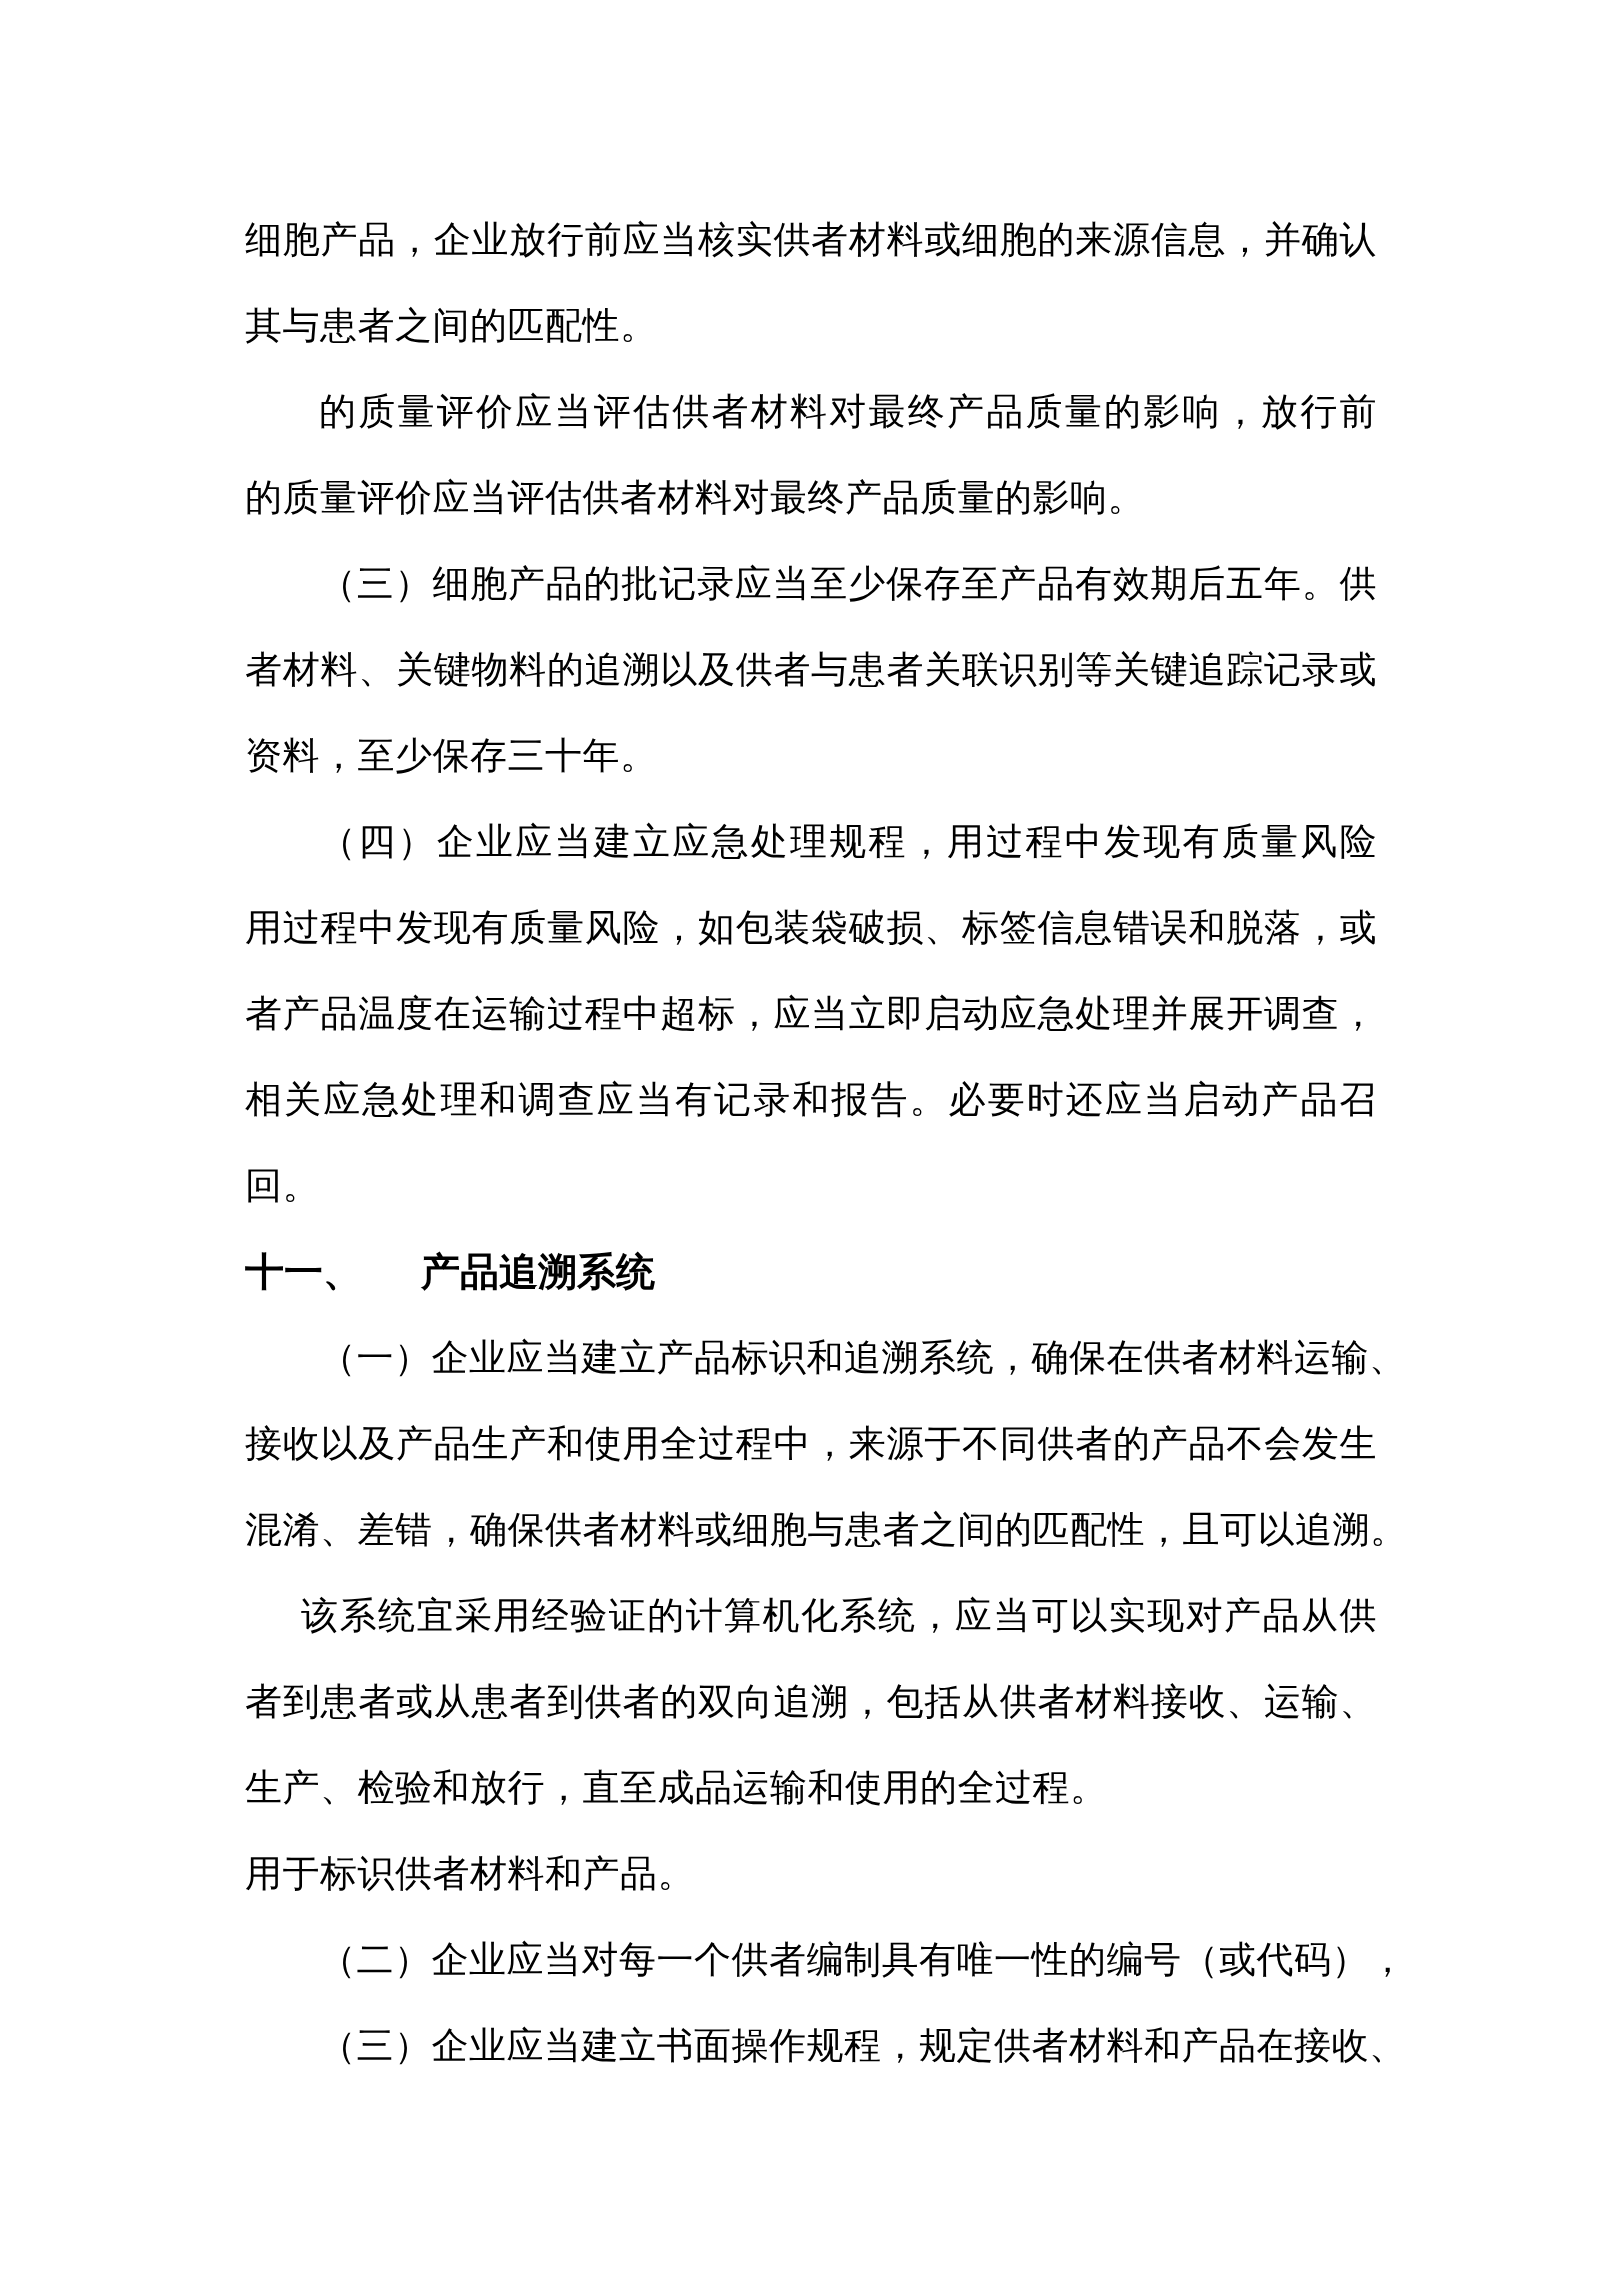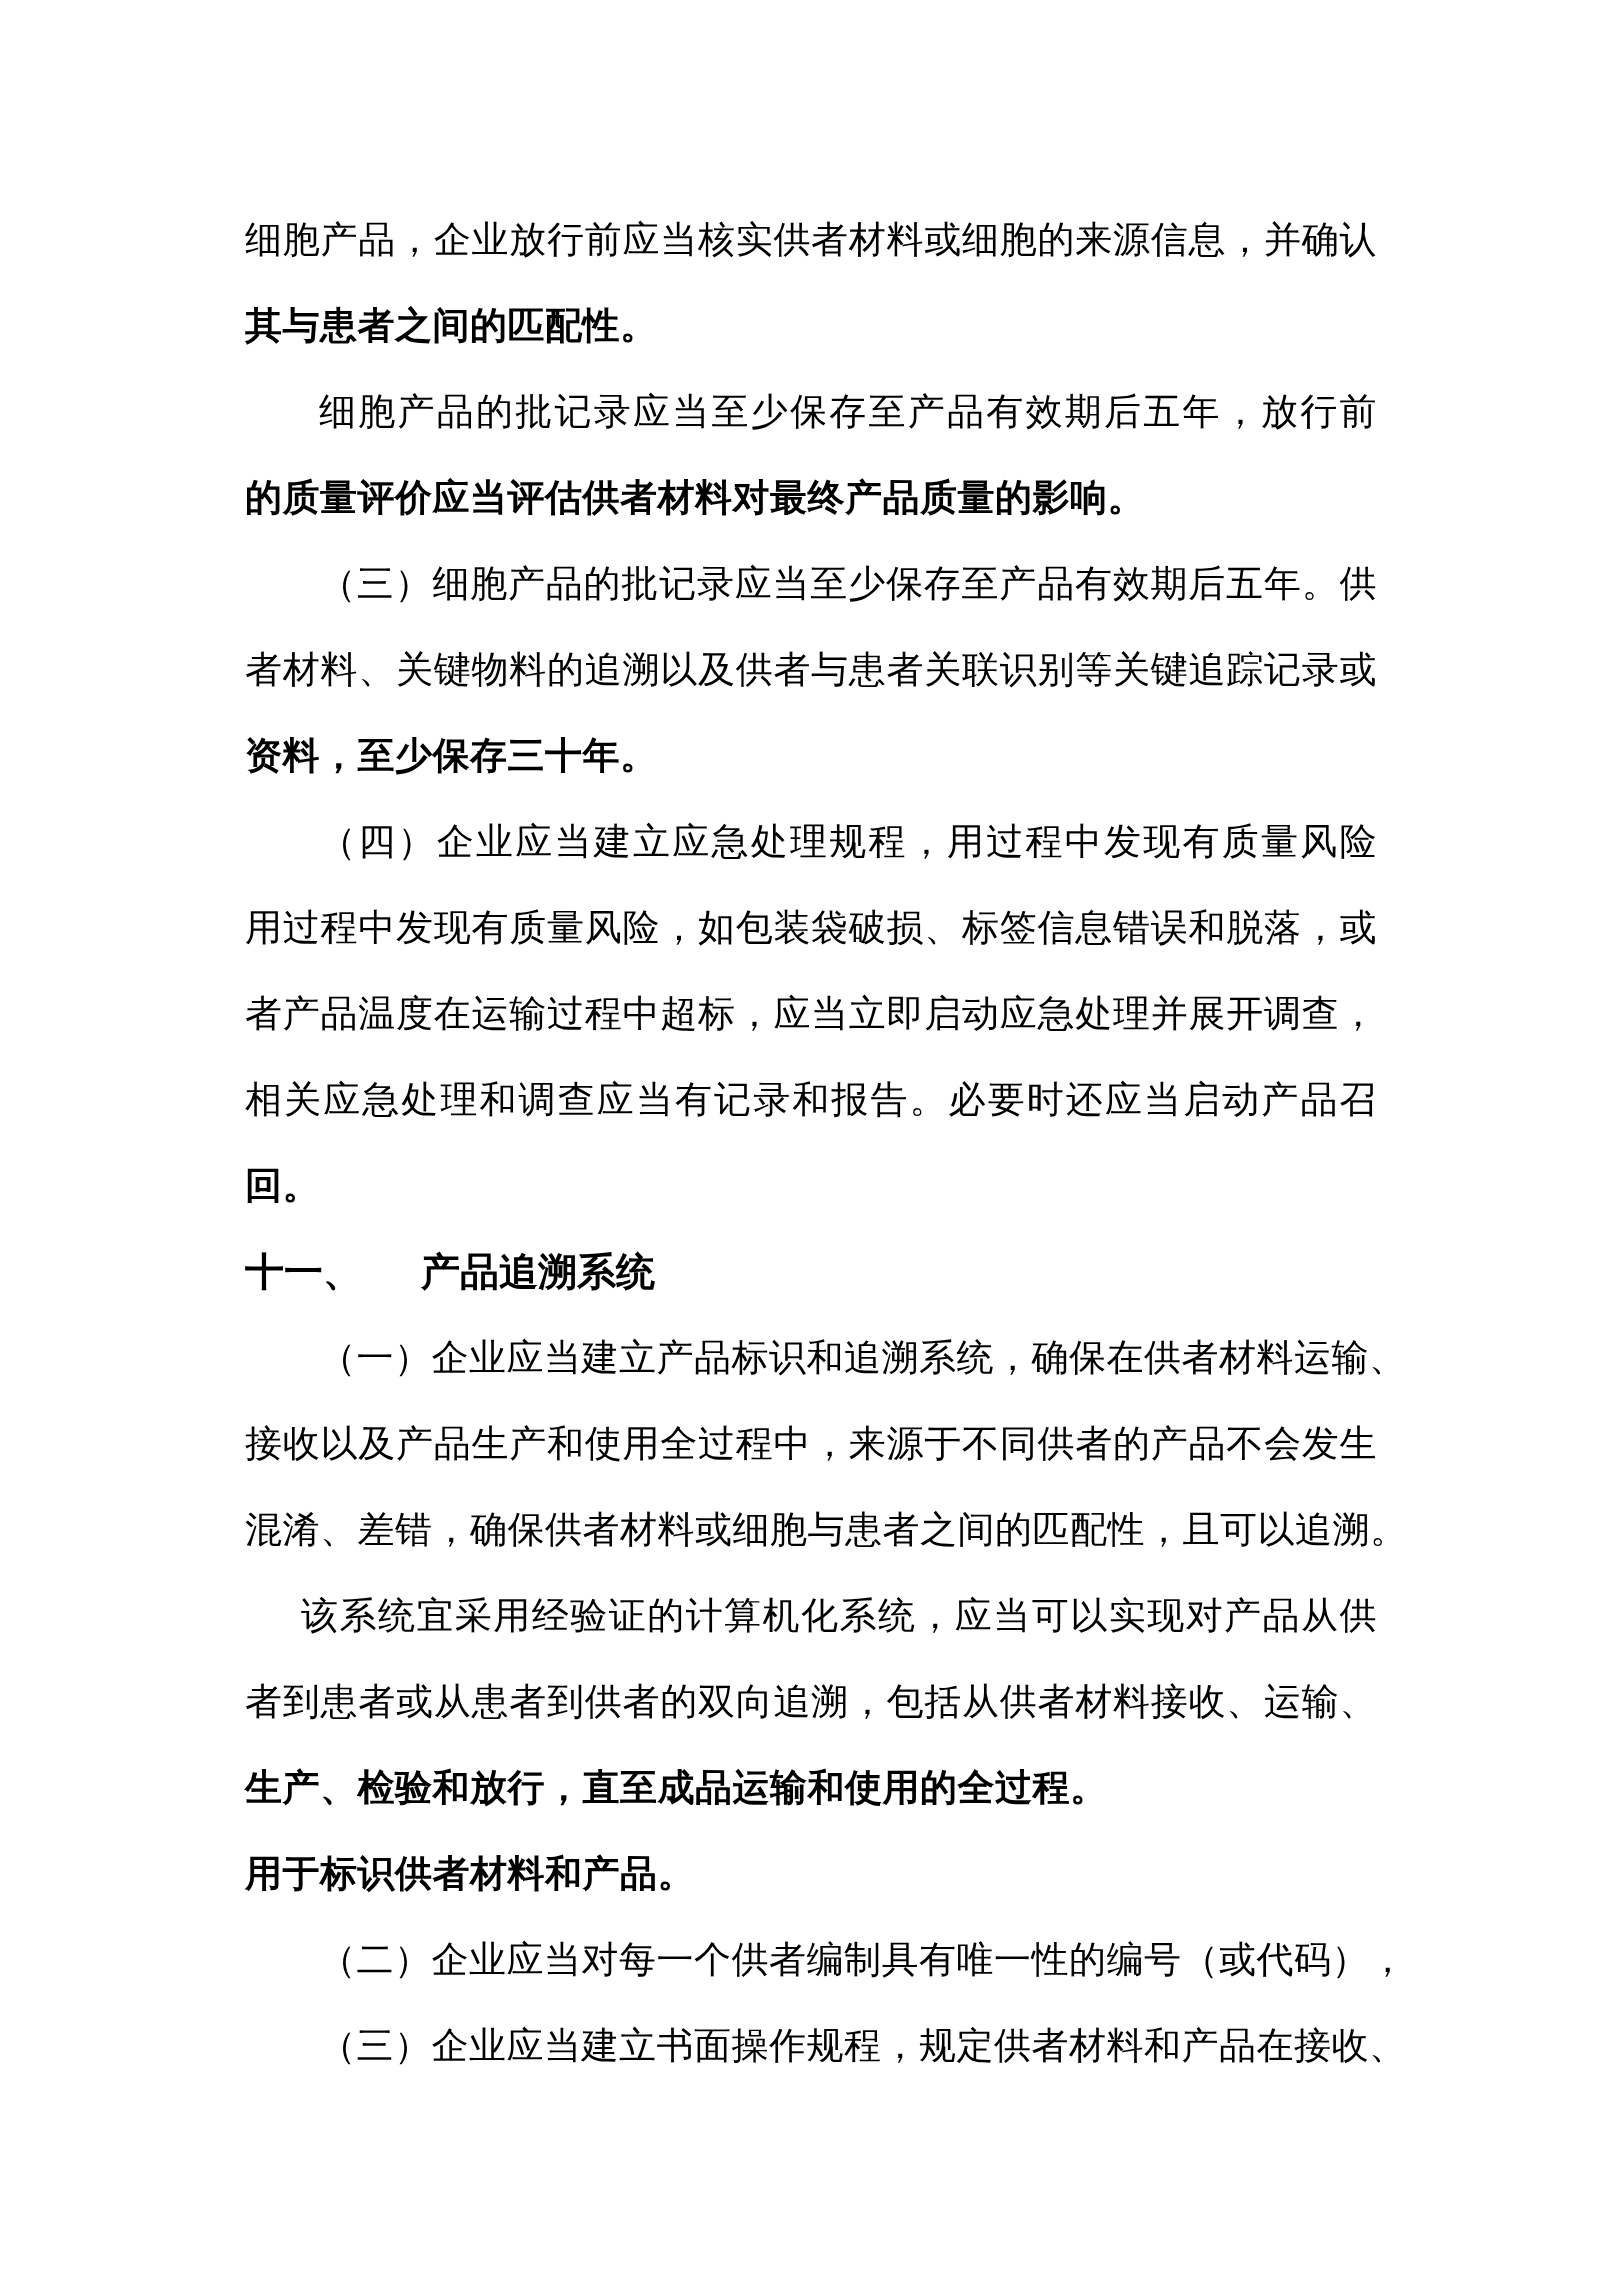--- a/index.html
+++ b/index.html
@@ -25,42 +25,41 @@
     height: 86px;
     white-space: nowrap;
     text-align: justify;
     text-align-last: justify;
     text-justify: inter-character;
     letter-spacing: 0.5px;
   }
   .line.end {
     text-align: center;
     text-align-last: left;
-    font-weight: bold;
   }
   .indent2 { text-indent: 74px; }
   .indent15 { text-indent: 56px; }
   .heading {
     font-size: 39px;
     line-height: 86px;
     height: 86px;
     font-weight: 700;
     white-space: nowrap;
     text-align: center;
     text-align-last: left;
   }
   .heading .heading-title { margin-left: 59px; }
 </style>
 </head>
 <body>
 
 <div class="page">
   <div class="line">细胞产品，企业放行前应当核实供者材料或细胞的来源信息，并确认</div>
   <div class="line end">其与患者之间的匹配性。</div>
-  <div class="line indent2">细胞产品的批记录应当至少保存至产品有效期后五年，放行前</div>
+  <div class="line indent2">的质量评价应当评估供者材料对最终产品质量的影响，放行前</div>
   <div class="line end">的质量评价应当评估供者材料对最终产品质量的影响。</div>
   <div class="line indent2">（三）细胞产品的批记录应当至少保存至产品有效期后五年。供</div>
   <div class="line">者材料、关键物料的追溯以及供者与患者关联识别等关键追踪记录或</div>
   <div class="line end">资料，至少保存三十年。</div>
   <div class="line indent2">（四）企业应当建立应急处理规程，用过程中发现有质量风险</div>
   <div class="line">用过程中发现有质量风险，如包装袋破损、标签信息错误和脱落，或</div>
   <div class="line">者产品温度在运输过程中超标，应当立即启动应急处理并展开调查，</div>
   <div class="line">相关应急处理和调查应当有记录和报告。必要时还应当启动产品召</div>
   <div class="line end">回。</div>
 

